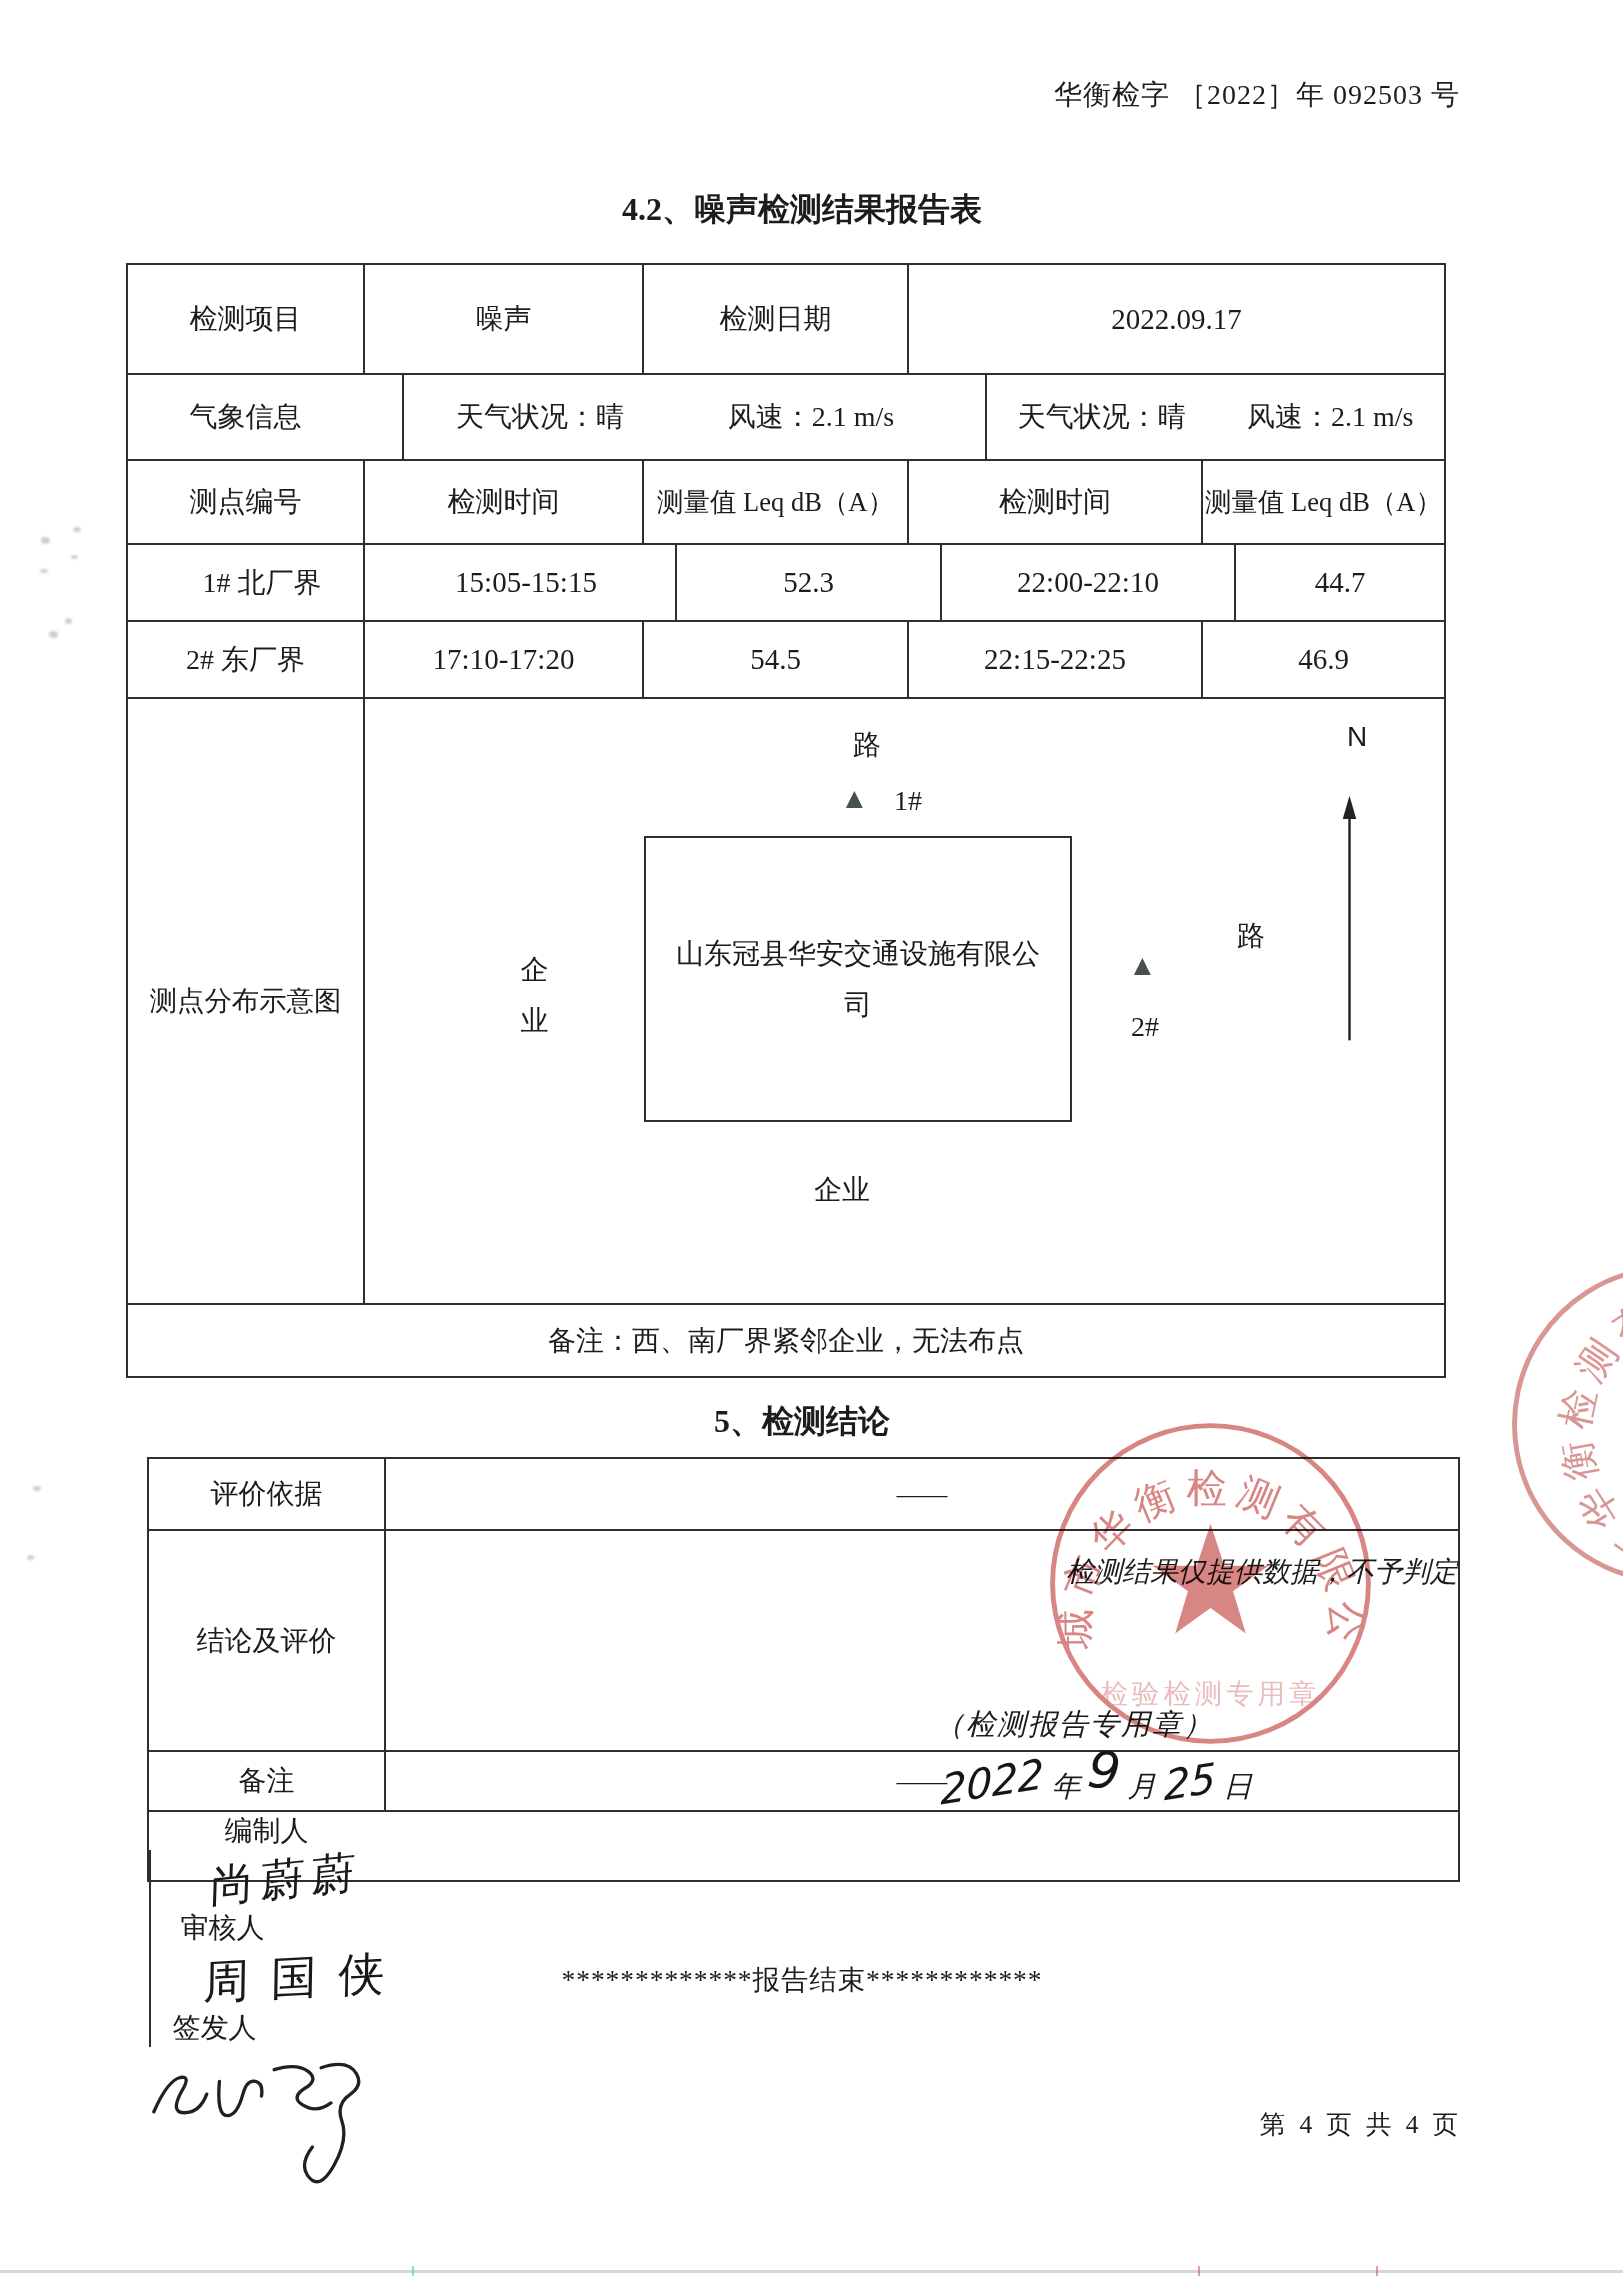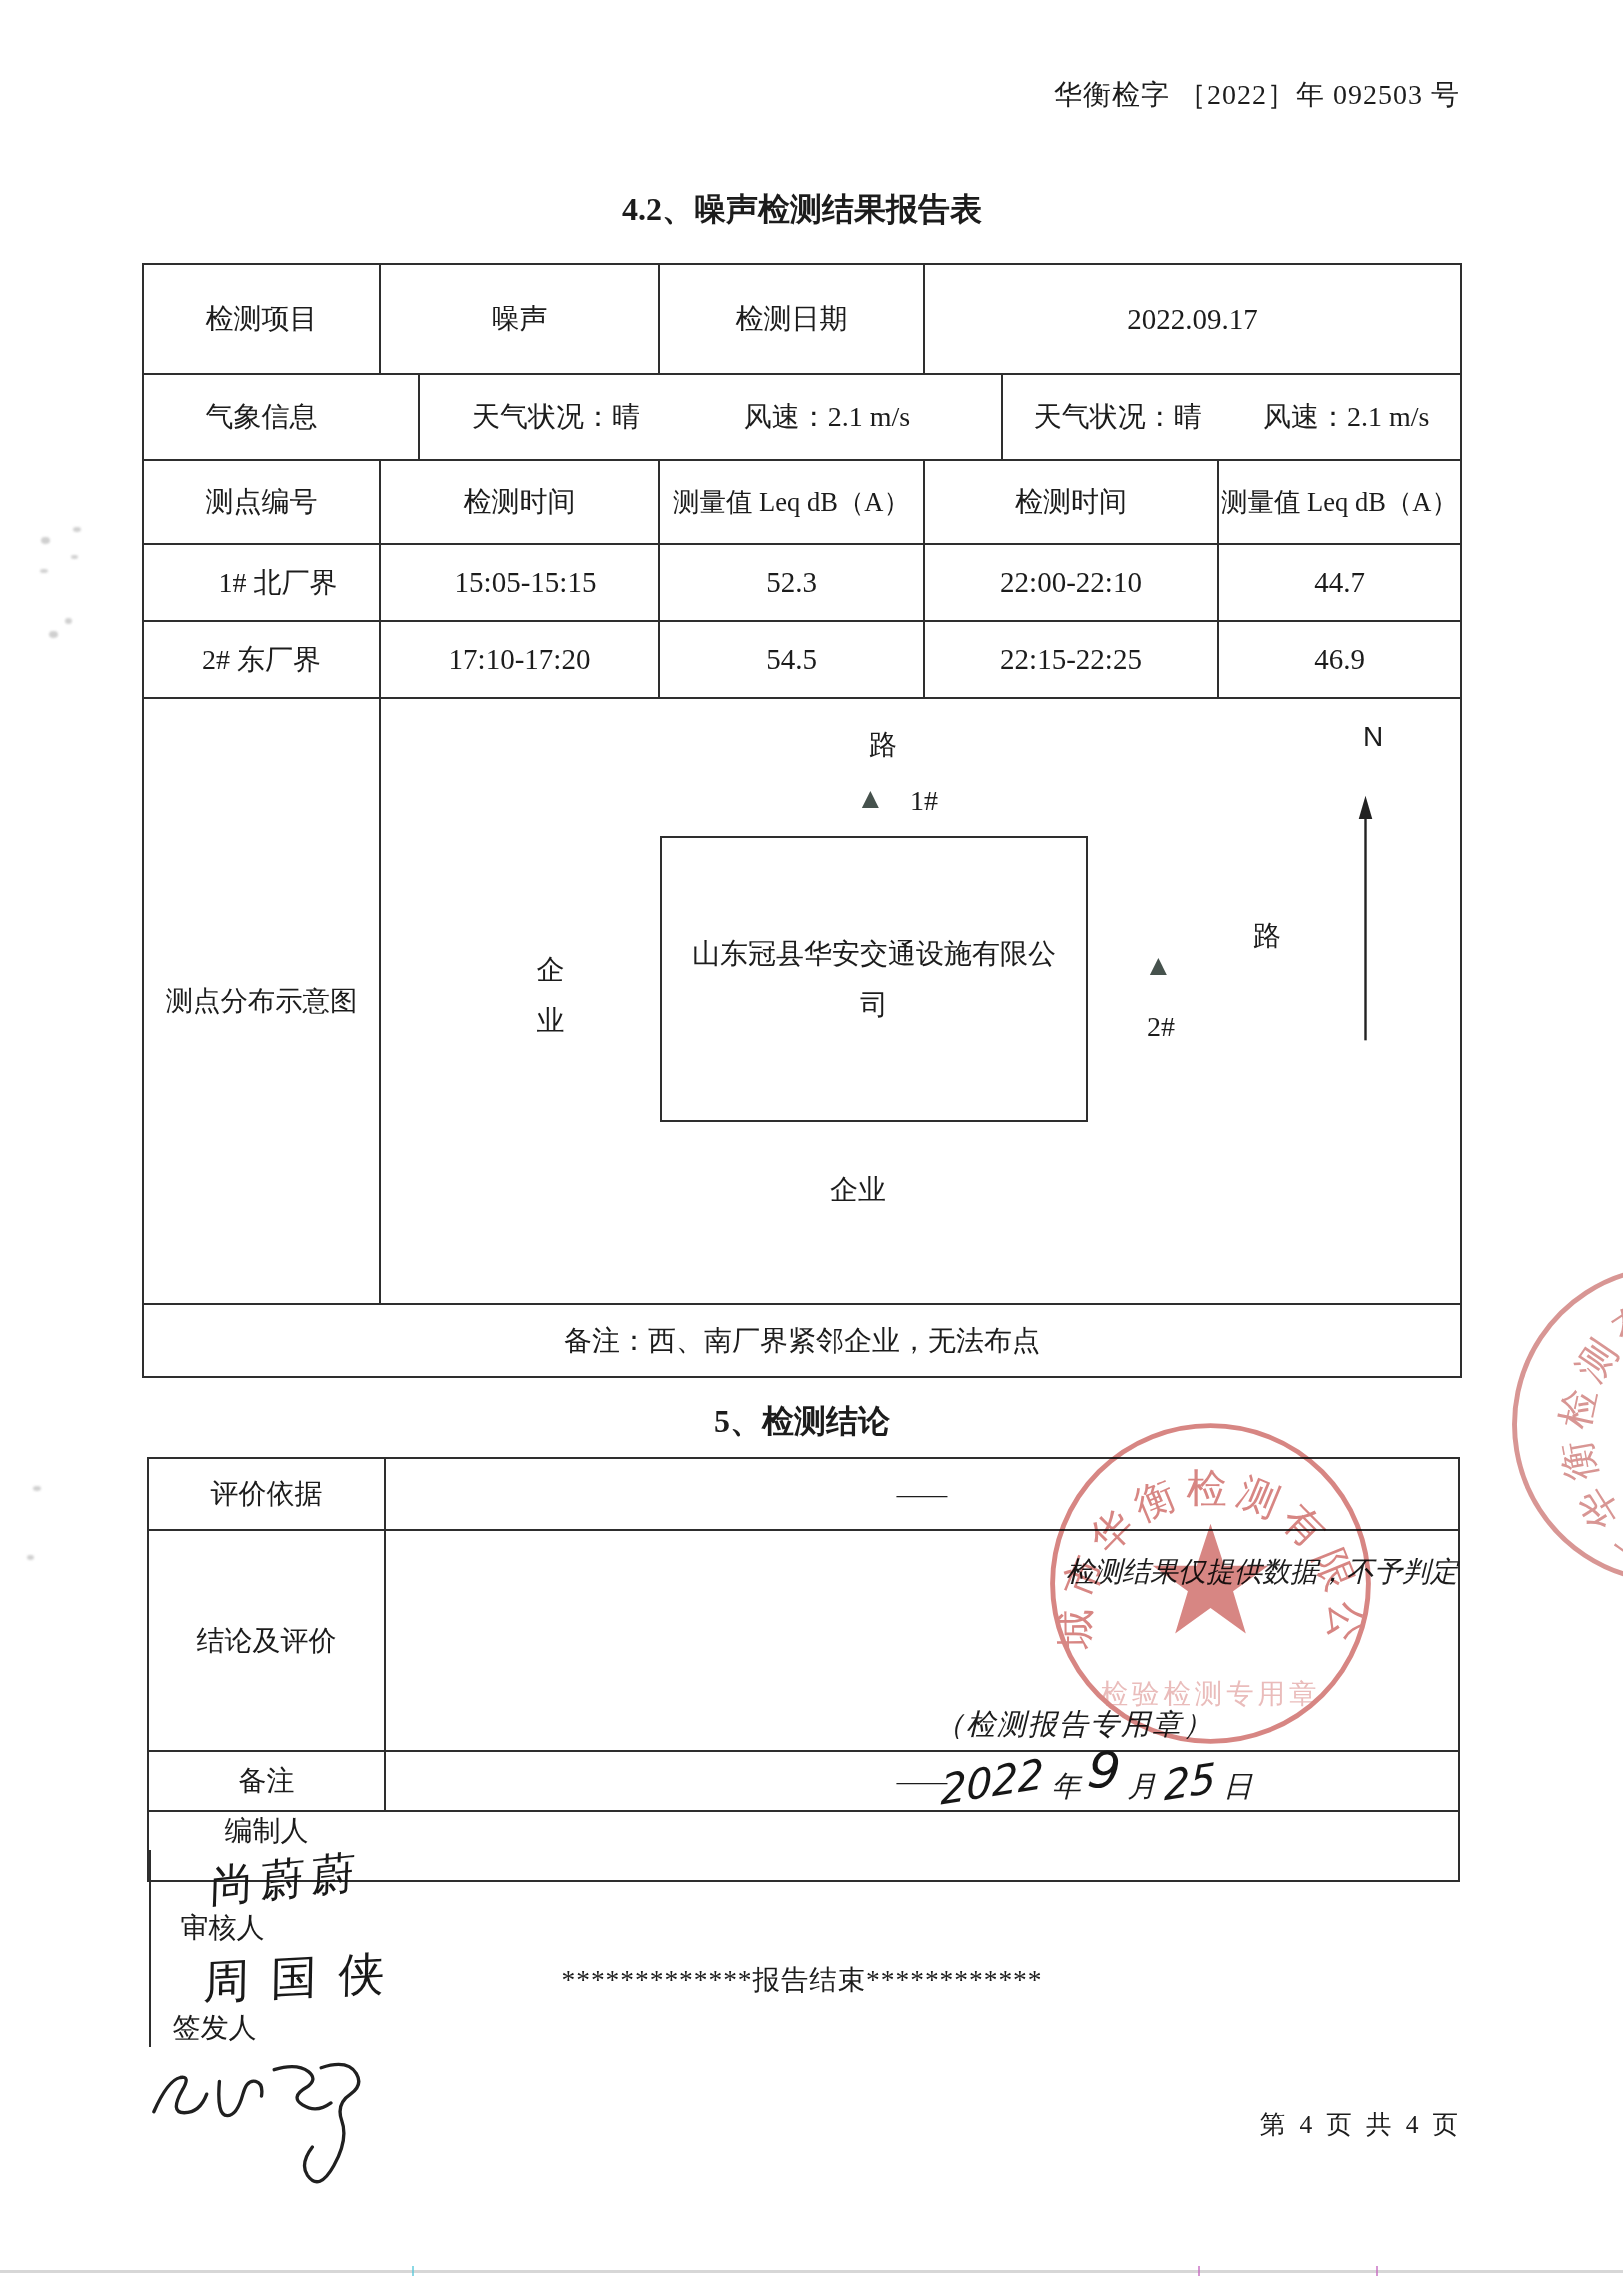--- a/index.html
+++ b/index.html
@@ -18,21 +18,21 @@
   
   .tbl{position:absolute; border:2px solid #2e2e2e; box-sizing:border-box;}
   .trow{display:flex; box-sizing:border-box; border-top:2px solid #2e2e2e;}
   .trow:first-child{border-top:none;}
   .tcell{
     box-sizing:border-box; border-left:2px solid #2e2e2e;
     display:flex; align-items:center; justify-content:center;
     font-size:28px; text-align:center; position:relative;
   }
   .tcell:first-child{border-left:none;}
-  .main-tbl{left:142px; top:263px; width:1320px;}
+  .main-tbl{left:126px; top:263px; width:1320px;}
   .concl-tbl{left:147px; top:1457px; width:1313px;}
   .wx{display:flex; align-items:center; justify-content:space-around; width:100%;}
   .num{font-size:29px;}
   .dash-line{display:inline-block; transform:scaleX(1.8);}
   
   .diagram-cell{position:relative;}
   .dg{position:absolute; font-size:28px;}
   .company-box{
     position:absolute; left:279px; top:137px; width:428px; height:286px;
     border:2.5px solid #2e2e2e; box-sizing:border-box;
@@ -103,21 +103,21 @@
     <div class="trow" style="height:84px;">
       <div class="tcell" style="width:235px;">测点编号</div>
       <div class="tcell" style="width:279px;">检测时间</div>
       <div class="tcell" style="width:265px; font-size:26.5px;">测量值 Leq dB（A）</div>
       <div class="tcell" style="width:294px;">检测时间</div>
       <div class="tcell" style="flex:1; font-size:26.5px;">测量值 Leq dB（A）</div>
     </div>
 
     <div class="trow" style="height:77px;">
       <div class="tcell" style="width:235px;padding-left:33px;">1# 北厂界</div>
-      <div class="tcell num" style="width:279px;padding-left:12px;">15:05-15:15</div>
+      <div class="tcell num" style="width:312px;padding-left:12px;">15:05-15:15</div>
       <div class="tcell num" style="width:265px;">52.3</div>
       <div class="tcell num" style="width:294px;">22:00-22:10</div>
       <div class="tcell num" style="flex:1;">44.7</div>
     </div>
 
     <div class="trow" style="height:77px;">
       <div class="tcell" style="width:235px;">2# 东厂界</div>
       <div class="tcell num" style="width:279px;">17:10-17:20</div>
       <div class="tcell num" style="width:265px;">54.5</div>
       <div class="tcell num" style="width:294px;">22:15-22:25</div>

